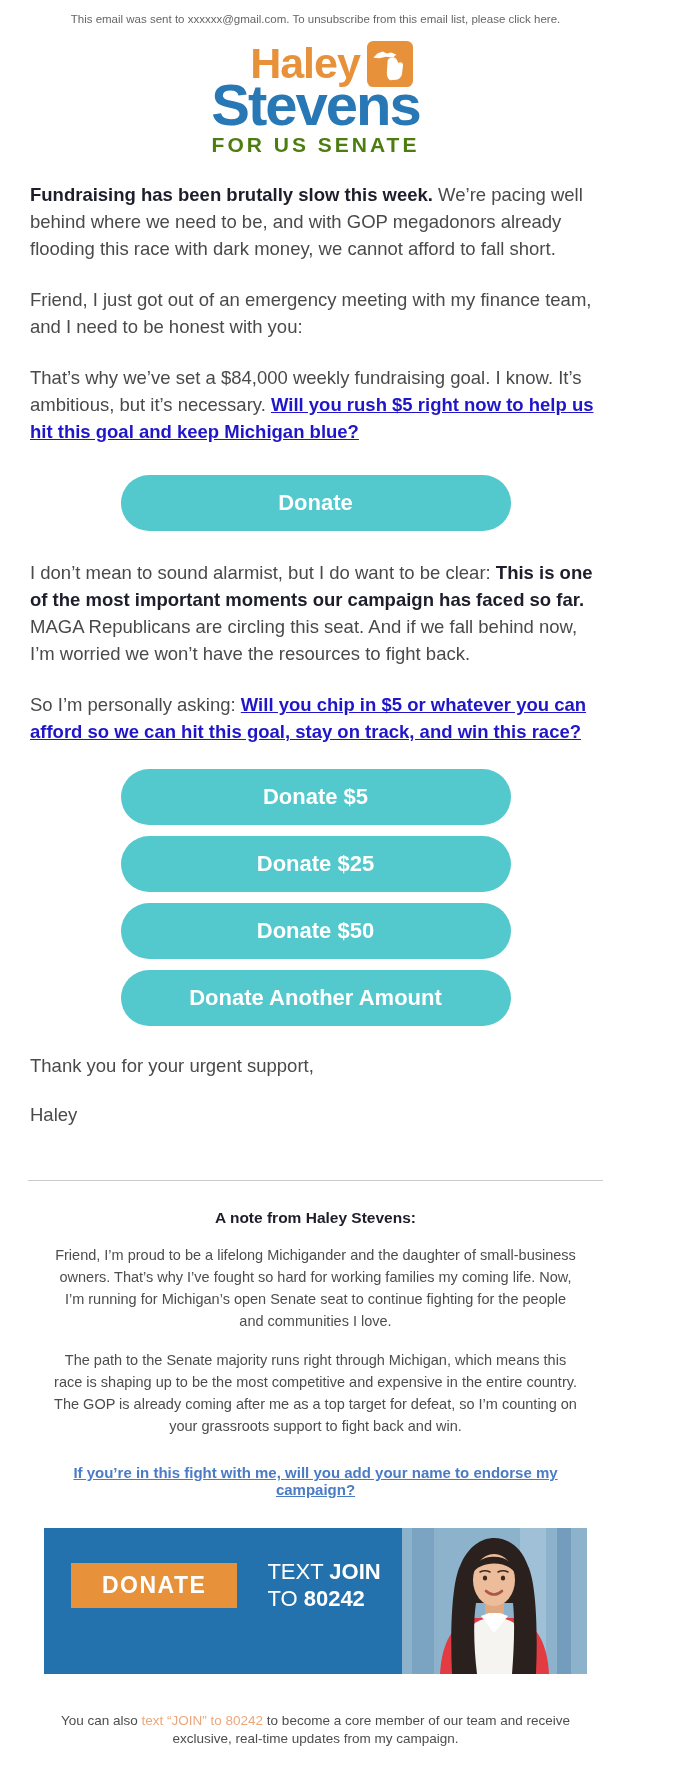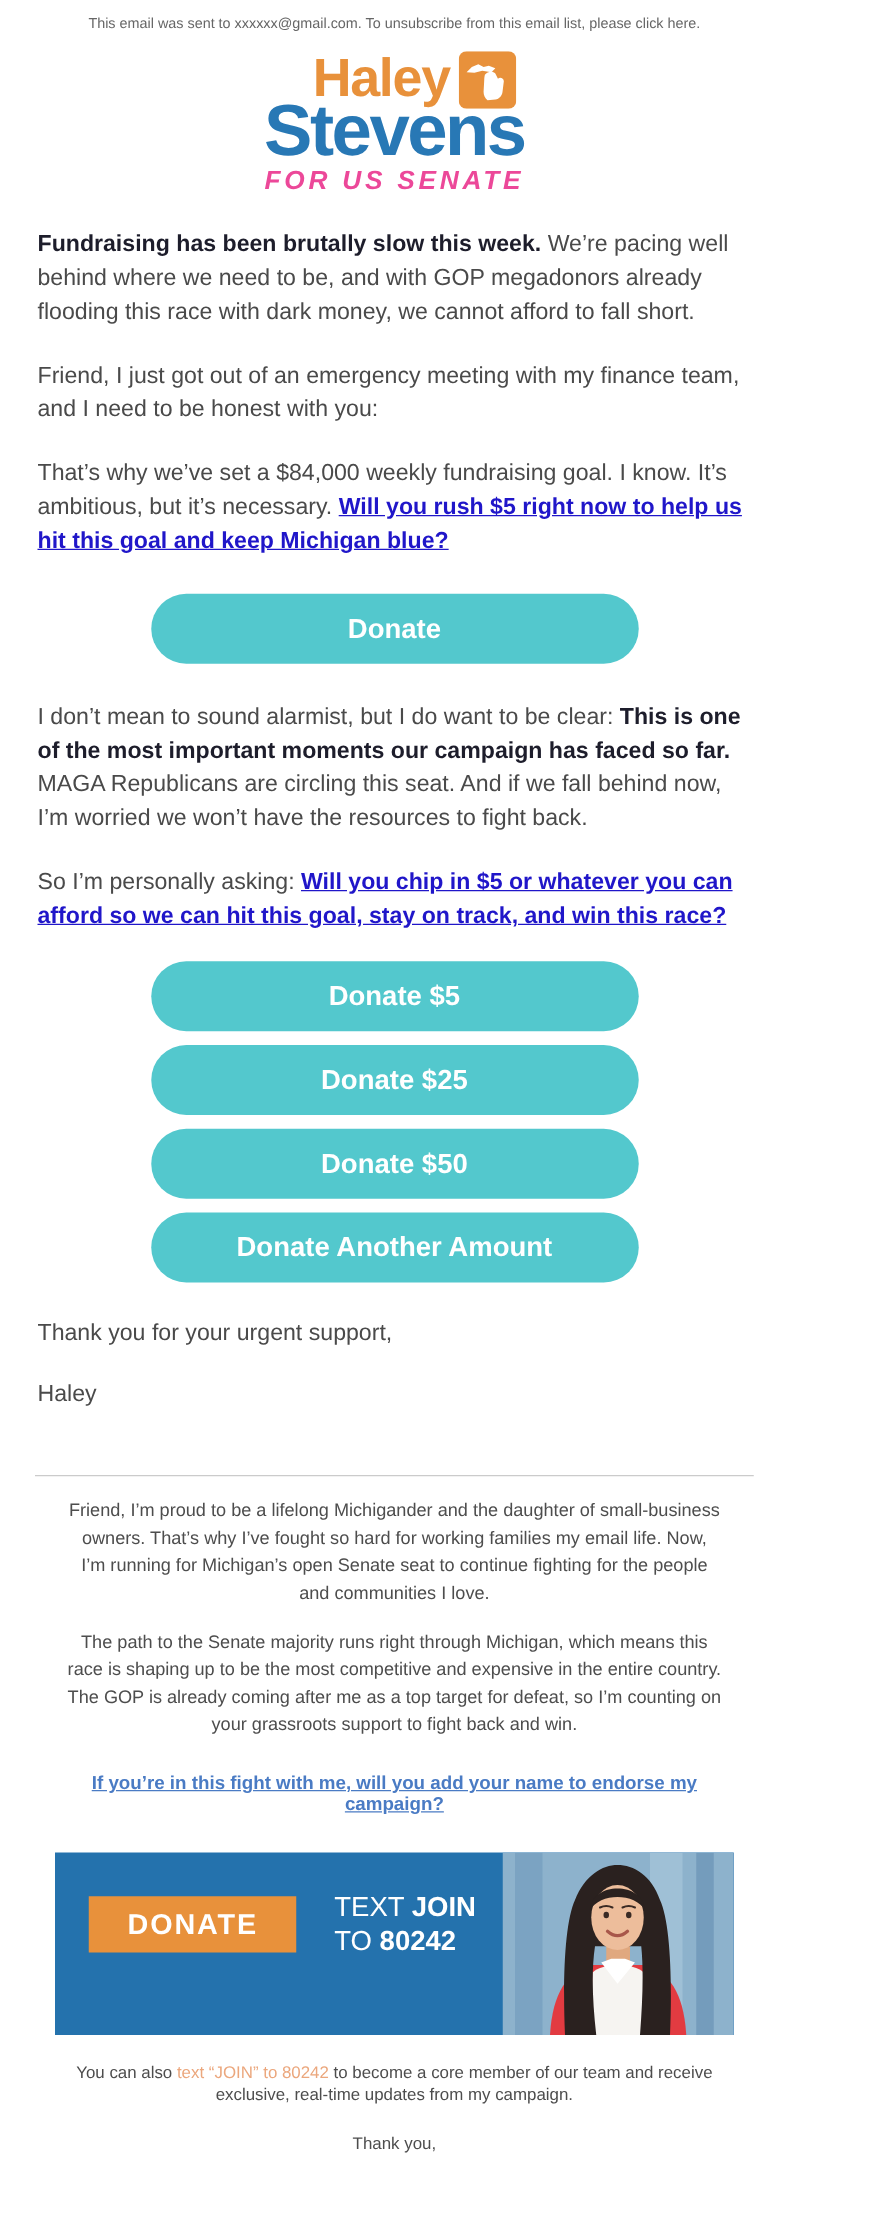--- a/index.html
+++ b/index.html
@@ -9,21 +9,21 @@
   
   .top-notice{margin:0;padding:13px 20px 0;text-align:center;font-size:11.5px;color:#666;}
   .notice-link{color:#666;cursor:pointer;}
 
   
   .logo{text-align:center;margin-top:16px;}
   .logo-row{display:flex;align-items:flex-start;justify-content:center;transform:translateX(16px);height:48px;}
   .logo-haley{color:#E8913B;font-size:43px;font-weight:700;line-height:44px;letter-spacing:-1px;}
   .logo-mi{margin-left:7px;display:inline-block;}
   .logo-stevens{color:#2878B5;font-size:58px;font-weight:700;line-height:52px;margin-top:-10px;letter-spacing:-2px;}
-  .logo-tagline{color:#ec4899;font-size:21px;font-weight:600;letter-spacing:3px;margin-top:2px;font-style:italic;}
+  .logo-tagline{color:#4d7c0f;font-size:21px;font-weight:600;letter-spacing:3px;margin-top:2px;}
 
   
   .content{padding:0 30px;}
   .para{font-size:18.5px;line-height:27px;color:#4a4a4a;margin:24px 0;}
   .para.closing{margin:26px 0 0;}
   .para.signature{margin:22px 0 0;}
   .b{font-weight:700;color:#1d1d2b;}
   a.link-deep{color:#2016C9;font-weight:700;text-decoration:underline;cursor:pointer;}
   .italic-note{font-style:italic;text-align:center;font-size:17.5px;color:#4a4a4a;margin:30px 0 26px;}
 
@@ -46,21 +46,21 @@
   .banner-left{position:relative;z-index:2;padding:17px 0 0 27px;}
   .banner-headline{font-size:26px;line-height:35px;font-weight:600;color:#eef4f9;letter-spacing:0.2px;white-space:nowrap;}
   .banner-cta-row{display:flex;align-items:center;margin-top:13px;}
   .banner-donate{background:#E8913B;color:#fff;font-weight:700;font-size:23px;letter-spacing:1.5px;padding:9px 31px;cursor:pointer;}
   .banner-text-join{margin-left:30px;font-size:22px;line-height:27px;color:#fff;}
   .banner-text-join .thin{font-weight:400;}
   .banner-text-join .bold{font-weight:700;}
   .banner-photo{position:absolute;right:0;top:0;z-index:1;width:185px;height:146px;}
 
   
-  .footer-para{text-align:center;font-size:13.5px;line-height:18px;color:#4d4d4d;margin:21px 46px;}
+  .footer-para{text-align:center;font-size:13.5px;line-height:18px;color:#4d4d4d;margin:38px 46px;}
   a.join-link{color:#EBA77D;font-weight:400;text-decoration:none;cursor:pointer;}
 </style>
 </head>
 <body>
 
 <div class="email">
 
   <p class="top-notice"><span>This email was sent to xxxxxx@gmail.com. To unsubscribe from this email list, please </span><span class="notice-link">click here</span><span>.</span></p>
 
   <div class="logo">
@@ -99,21 +99,22 @@
       <div class="pill-btn">Donate Another Amount</div>
     </div>
 
     <p class="para closing">Thank you for your urgent support,</p>
     <p class="para signature">Haley</p>
   </div>
 
   <hr class="divider">
 
   <div class="note">
-    <p class="note-para">Friend, I’m proud to be a lifelong Michigander and the daughter of small-business owners. That’s why I’ve fought so hard for working families my email life. Now, I’m running for Michigan’s open Senate seat to continue fighting for the people and communities I love.</p>
+    <p class="note-heading">A note from Haley Stevens:</p>
+    <p class="note-para">Friend, I’m proud to be a lifelong Michigander and the daughter of small-business owners. That’s why I’ve fought so hard for working families my coming life. Now, I’m running for Michigan’s open Senate seat to continue fighting for the people and communities I love.</p>
     <p class="note-para">The path to the Senate majority runs right through Michigan, which means this race is shaping up to be the most competitive and expensive in the entire country. The GOP is already coming after me as a top target for defeat, so I’m counting on your grassroots support to fight back and win.</p>
     <p class="note-link-wrap"><a class="link-light">If you’re in this fight with me, will you add your name to endorse my campaign?</a></p>
   </div>
 
   <div class="banner">
     <div class="banner-left">
       <div class="banner-cta-row">
         <div class="banner-donate">DONATE</div>
         <div class="banner-text-join">
           <div><span class="thin">TEXT </span><span class="bold">JOIN</span></div>

